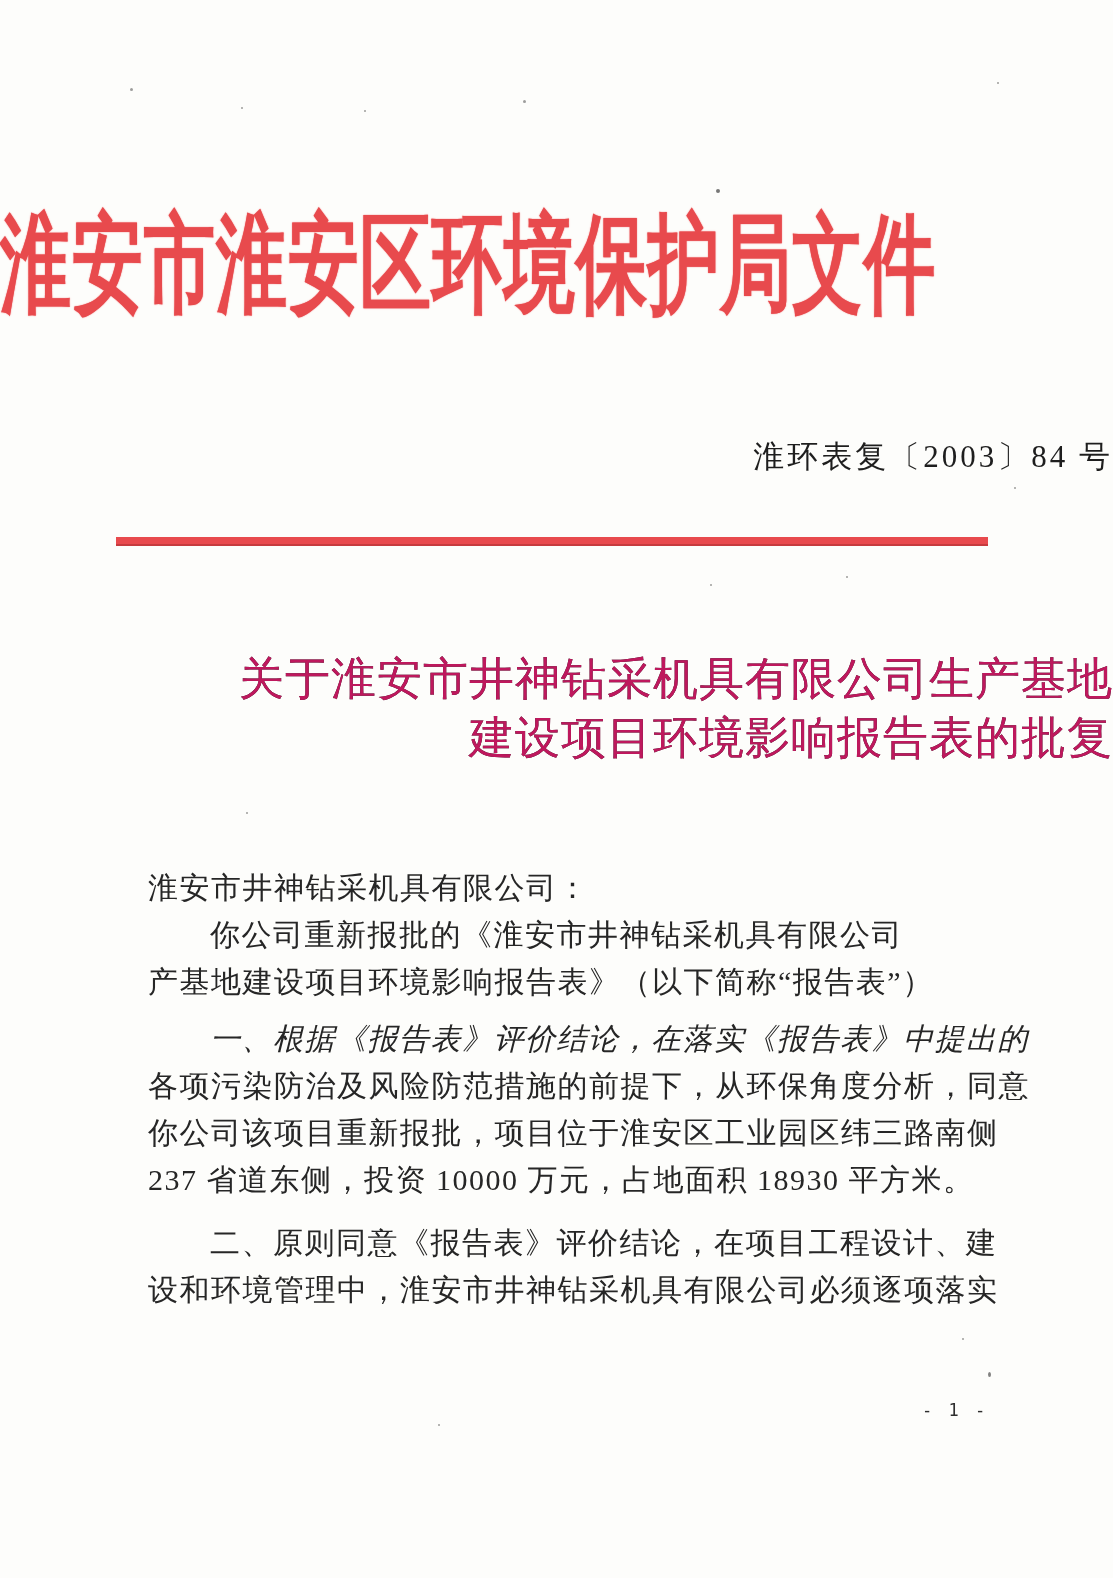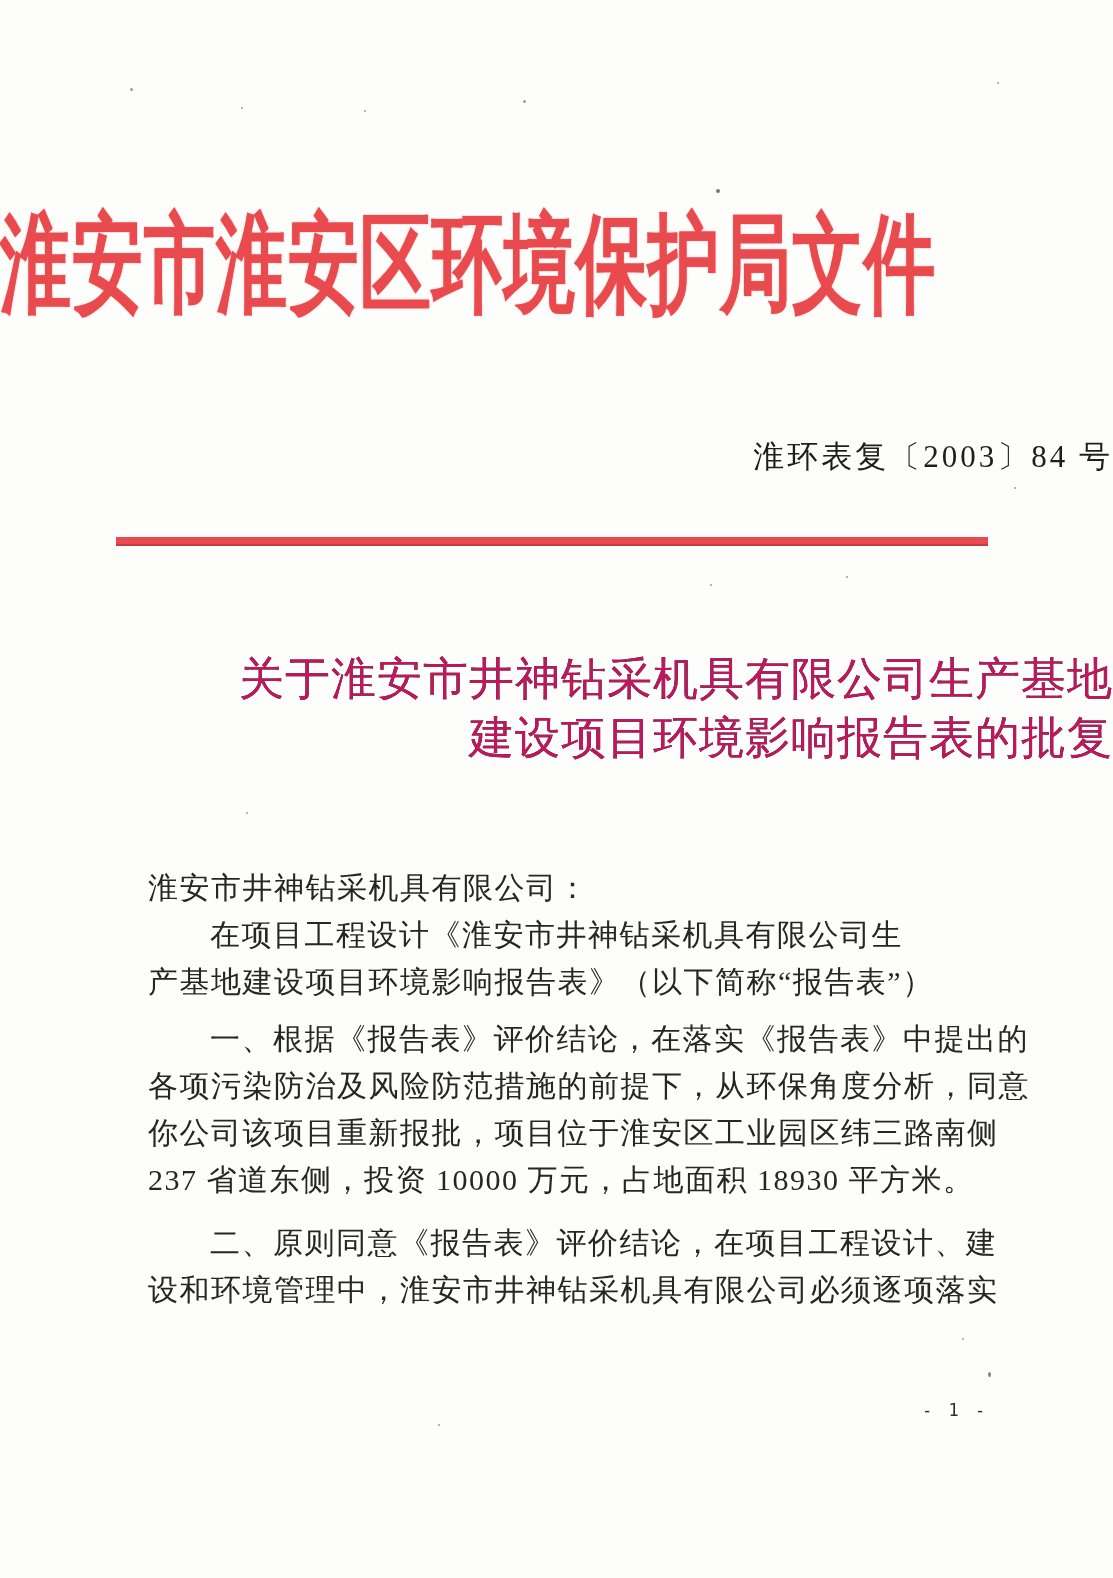--- a/index.html
+++ b/index.html
@@ -77,21 +77,21 @@
     left: 140px;
     width: 860px;
     font-size: 30px;
     line-height: 47px;
     letter-spacing: 1.5px;
     color: #262626;
     margin-left: 8px;
   }
   .doc-body .line { white-space: nowrap; }
   .doc-body .indent { padding-left: 62px; }
-  .doc-body .para-gap-sm { margin-top: 10px; }
+  .doc-body .para-gap-sm { margin-top: 10px; font-style: italic; }
   .doc-body .para-gap-lg { margin-top: 16px; }
   
   .page-number {
     position: absolute;
     top: 1400px;
     left: 922px;
     font-family: "DejaVu Sans Mono", monospace;
     font-size: 17px;
     letter-spacing: 3px;
     color: #2e2e2e;
@@ -131,21 +131,21 @@
 
   <div class="red-line"></div>
 
   <div class="doc-title">
     <div>关于淮安市井神钻采机具有限公司生产基地</div>
     <div>建设项目环境影响报告表的批复</div>
   </div>
 
   <div class="doc-body">
     <div class="line">淮安市井神钻采机具有限公司：</div>
-    <div class="line indent">在项目工程设计《淮安市井神钻采机具有限公司生</div>
+    <div class="line indent">你公司重新报批的《淮安市井神钻采机具有限公司</div>
     <div class="line">产基地建设项目环境影响报告表》（以下简称“报告表”）</div>
     <div class="line indent para-gap-sm">一、根据《报告表》评价结论，在落实《报告表》中提出的</div>
     <div class="line">各项污染防治及风险防范措施的前提下，从环保角度分析，同意</div>
     <div class="line">你公司该项目重新报批，项目位于淮安区工业园区纬三路南侧</div>
     <div class="line">237 省道东侧，投资 10000 万元，占地面积 18930 平方米。</div>
     <div class="line indent para-gap-lg">二、原则同意《报告表》评价结论，在项目工程设计、建</div>
     <div class="line">设和环境管理中，淮安市井神钻采机具有限公司必须逐项落实</div>
   </div>
 
   <div class="page-number">- 1 -</div>

